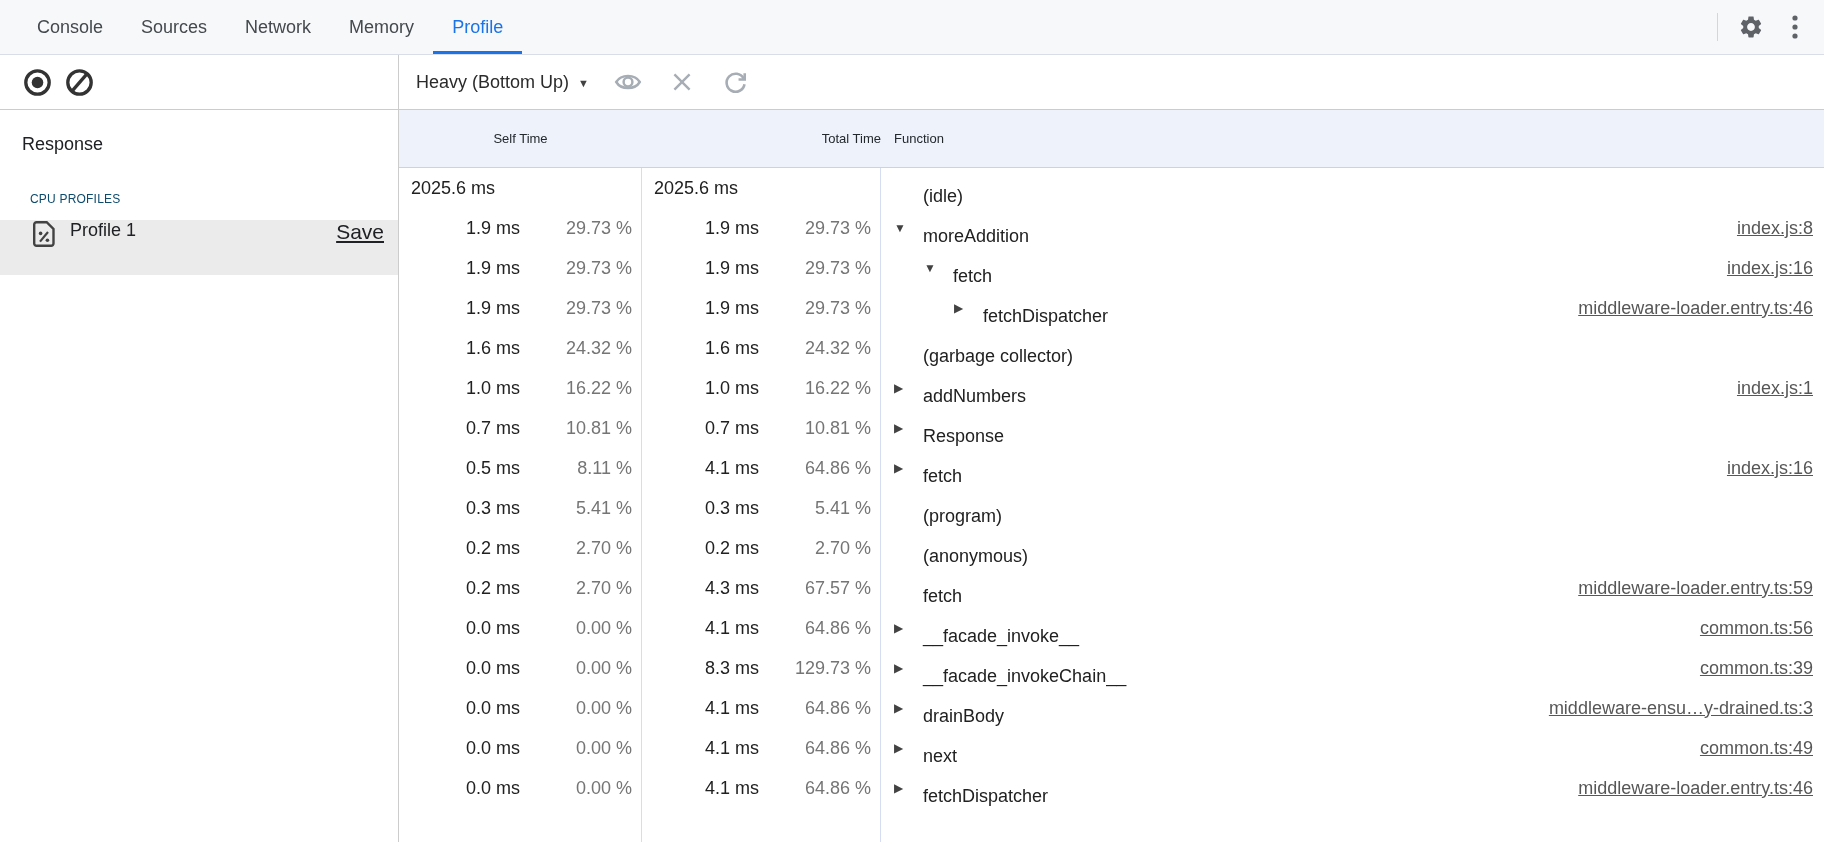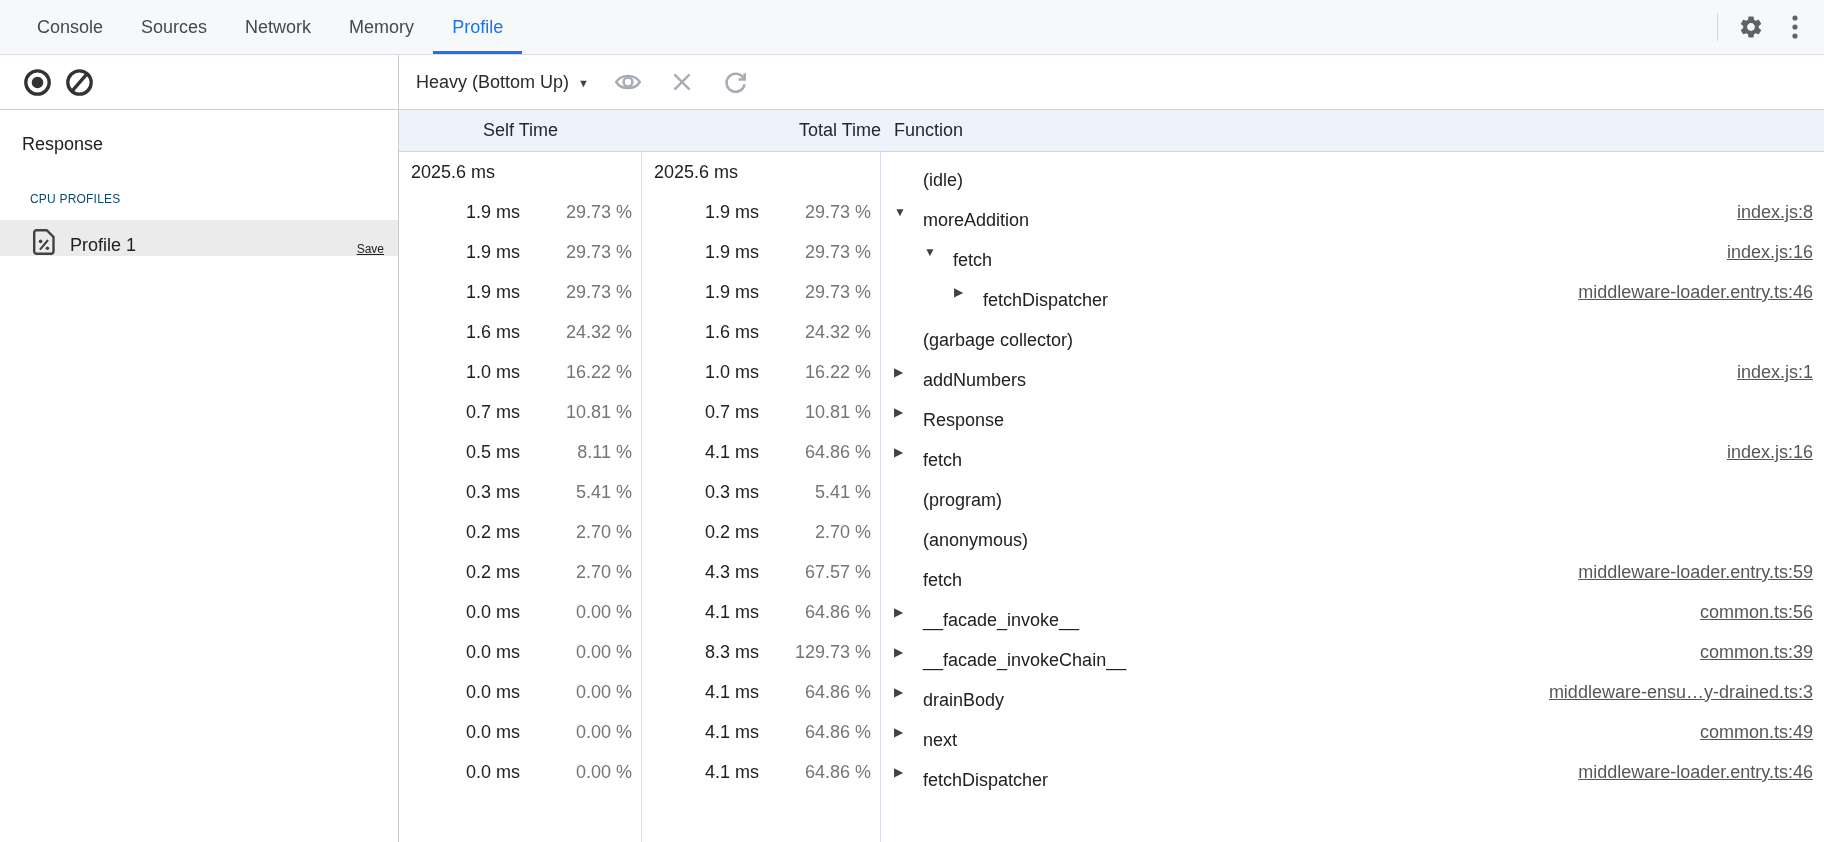--- a/index.html
+++ b/index.html
@@ -31,44 +31,44 @@
 
   
   .sidebar { width:399px; border-right:1px solid #cccccc; display:flex; flex-direction:column; background:#fff; }
   .sidebar-toolbar {
     height:55px; border-bottom:1px solid #cccccc; display:flex; align-items:center;
     padding-left:22px; gap:12px; flex:none;
   }
   .profiles-label { font-size:18px; color:#202124; margin:24px 0 0 22px; }
   .cpu-profiles-label { font-size:12px; color:#0c4a6e; letter-spacing:0.2px; margin:37px 0 14px 30px; }
   .profile-item {
-    height:36px; background:#ebebeb; display:flex; align-items:flex-end;
+    height:55px; background:#ebebeb; display:flex; align-items:flex-start;
     padding:0 14px 0 32px; gap:14px;
   }
   .profile-name { font-size:18px; color:#202124; }
-  .save-link { margin-left:auto; font-size:12px; color:#202124; text-decoration:underline; cursor:pointer; }
+  .save-link { margin-left:auto; font-size:21px; color:#202124; text-decoration:underline; cursor:pointer; }
 
   
   .content { flex:1; display:flex; flex-direction:column; min-width:0; }
   .content-toolbar {
     height:55px; border-bottom:1px solid #cccccc; display:flex; align-items:center;
     padding-left:17px; flex:none;
   }
   .view-select { display:flex; align-items:center; gap:9px; cursor:pointer; }
   .view-select-label { font-size:18px; color:#2b2b2b; }
   .view-caret { font-size:11px; color:#424242; padding-top:2px; }
   .tb-icon { margin-left:24px; width:30px; height:30px; }
 
   
   .grid { flex:1; position:relative; overflow:hidden; background:#fff; }
   .vline { position:absolute; top:0; bottom:0; width:1px; background:#d6dcf1; z-index:0; }
   .vline.v1 { left:242px; } .vline.v2 { left:481px; }
   .grid-header {
-    position:relative; z-index:1; height:42px; display:flex; align-items:center;
-    background:#eef2fb; border-bottom:1px solid #c9d2ec; font-size:18px; color:#23282d;
+    position:relative; z-index:1; height:58px; display:flex; align-items:center;
+    background:#eef2fb; border-bottom:1px solid #c9d2ec; font-size:13px; color:#23282d;
   }
   .h1 { width:243px; text-align:center; } .h2 { width:239px; text-align:right; }
   .h3 { flex:1; padding-left:13px; }
   .grid-body { position:relative; z-index:1; }
   .row { display:flex; height:40px; align-items:center; font-size:18px; }
   .cell-time { display:flex; justify-content:flex-end; align-items:center; padding-right:10px; }
   .cell-time.c1 { width:243px; } .cell-time.c2 { width:239px; }
   .cell-time.summary { justify-content:flex-start; padding-left:12px; }
   .t-ms { color:#212121; white-space:nowrap; }
   .t-pct { width:112px; text-align:right; color:#757575; white-space:nowrap; }

